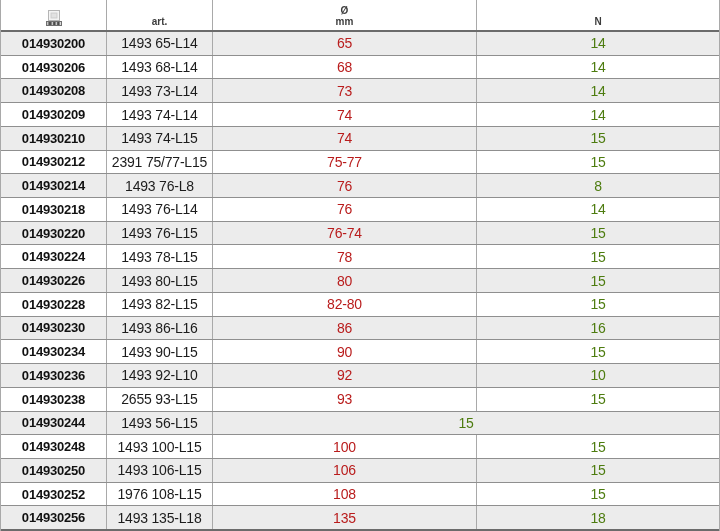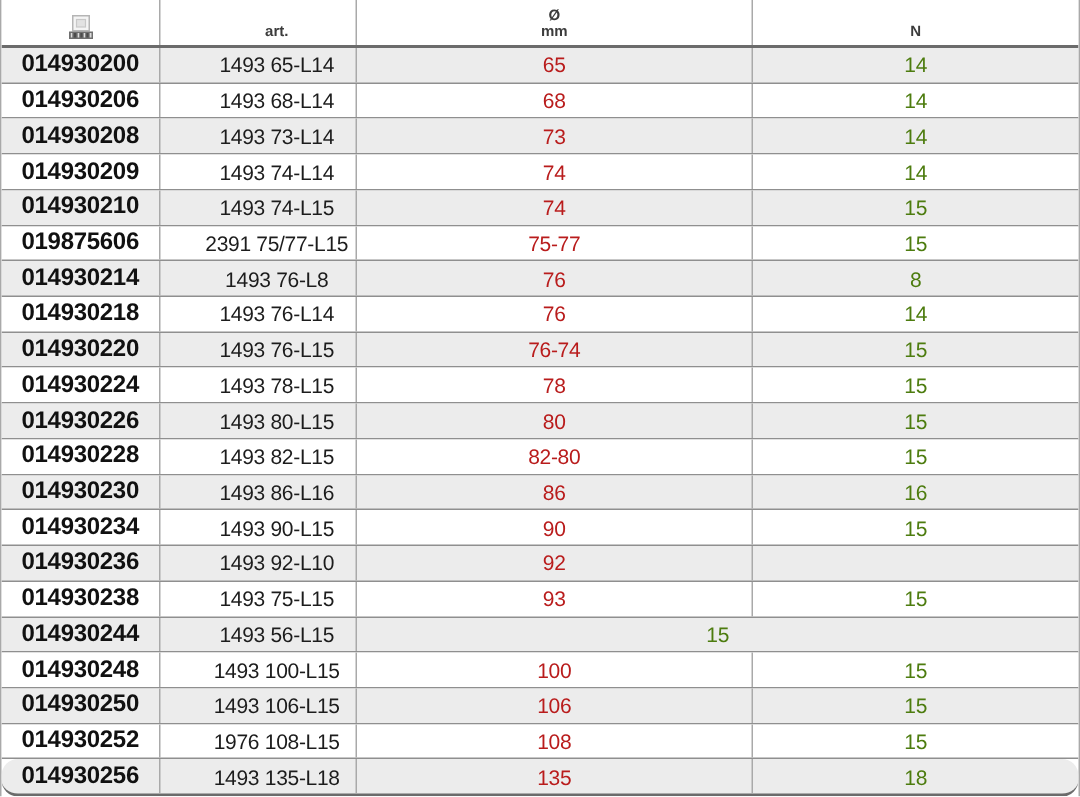--- a/index.html
+++ b/index.html
@@ -28,29 +28,29 @@
     background:#fff;
     border-bottom:2px solid var(--border_strong);
   }
   .row{
     flex:1 1 auto;
     display:flex;align-items:stretch;
     border-bottom:1px solid var(--border_h);
     background:var(--row_default);
   }
   .row:nth-child(odd){background:var(--row_alt);}
-  .row:last-child{border-bottom:2px solid var(--border_strong);border-radius:11px;}
+  .row:last-child{border-bottom:2px solid var(--border_strong);}
   .c{
     display:flex;align-items:center;justify-content:center;
     font-size:14px;color:var(--text);
     letter-spacing:-0.2px;
     overflow:hidden;white-space:nowrap;
   }
-  .c1{width:106px;flex:0 0 106px;border-right:1px solid var(--border_v);font-weight:700;font-size:16px;color:#111;}
-  .c2{width:106px;flex:0 0 106px;border-right:1px solid var(--border_v);margin-left:25px;}
+  .c1{width:106px;flex:0 0 106px;border-right:1px solid var(--border_v);font-weight:700;font-size:13px;color:#111;}
+  .c2{width:106px;flex:0 0 106px;border-right:1px solid var(--border_v);}
   .c3{width:264px;flex:0 0 264px;border-right:1px solid var(--border_v);color:#b91c1c;}
   .c4{flex:1 1 auto;color:#4d7c0f;}
   .hc{
     display:flex;flex-direction:column;align-items:center;justify-content:flex-end;
     padding-bottom:3px;
     font-size:10px;font-weight:700;color:var(--header_text);
     line-height:11px;
   }
   .hc.c1,.hc.c2,.hc.c3{border-right:1px solid var(--border_v);}
   .icon-wrap{display:flex;align-items:flex-end;justify-content:center;}
@@ -106,21 +106,21 @@
         <div class="c c1">014930209</div>
         <div class="c c2">1493 74-L14</div>
         <div class="c c3">74</div>
         <div class="c c4">14</div>
       </div><div class="row">
         <div class="c c1">014930210</div>
         <div class="c c2">1493 74-L15</div>
         <div class="c c3">74</div>
         <div class="c c4">15</div>
       </div><div class="row">
-        <div class="c c1">019875606</div>
+        <div class="c c1">014930212</div>
         <div class="c c2">2391 75/77-L15</div>
         <div class="c c3">75-77</div>
         <div class="c c4">15</div>
       </div><div class="row">
         <div class="c c1">014930214</div>
         <div class="c c2">1493 76-L8</div>
         <div class="c c3">76</div>
         <div class="c c4">8</div>
       </div><div class="row">
         <div class="c c1">014930218</div>
@@ -154,23 +154,24 @@
         <div class="c c4">16</div>
       </div><div class="row">
         <div class="c c1">014930234</div>
         <div class="c c2">1493 90-L15</div>
         <div class="c c3">90</div>
         <div class="c c4">15</div>
       </div><div class="row">
         <div class="c c1">014930236</div>
         <div class="c c2">1493 92-L10</div>
         <div class="c c3">92</div>
+        <div class="c c4">10</div>
       </div><div class="row">
         <div class="c c1">014930238</div>
-        <div class="c c2">1493 75-L15</div>
+        <div class="c c2">2655 93-L15</div>
         <div class="c c3">93</div>
         <div class="c c4">15</div>
       </div><div class="row">
         <div class="c c1">014930244</div>
         <div class="c c2">1493 56-L15</div>
         <div class="c c4">15</div>
       </div><div class="row">
         <div class="c c1">014930248</div>
         <div class="c c2">1493 100-L15</div>
         <div class="c c3">100</div>

